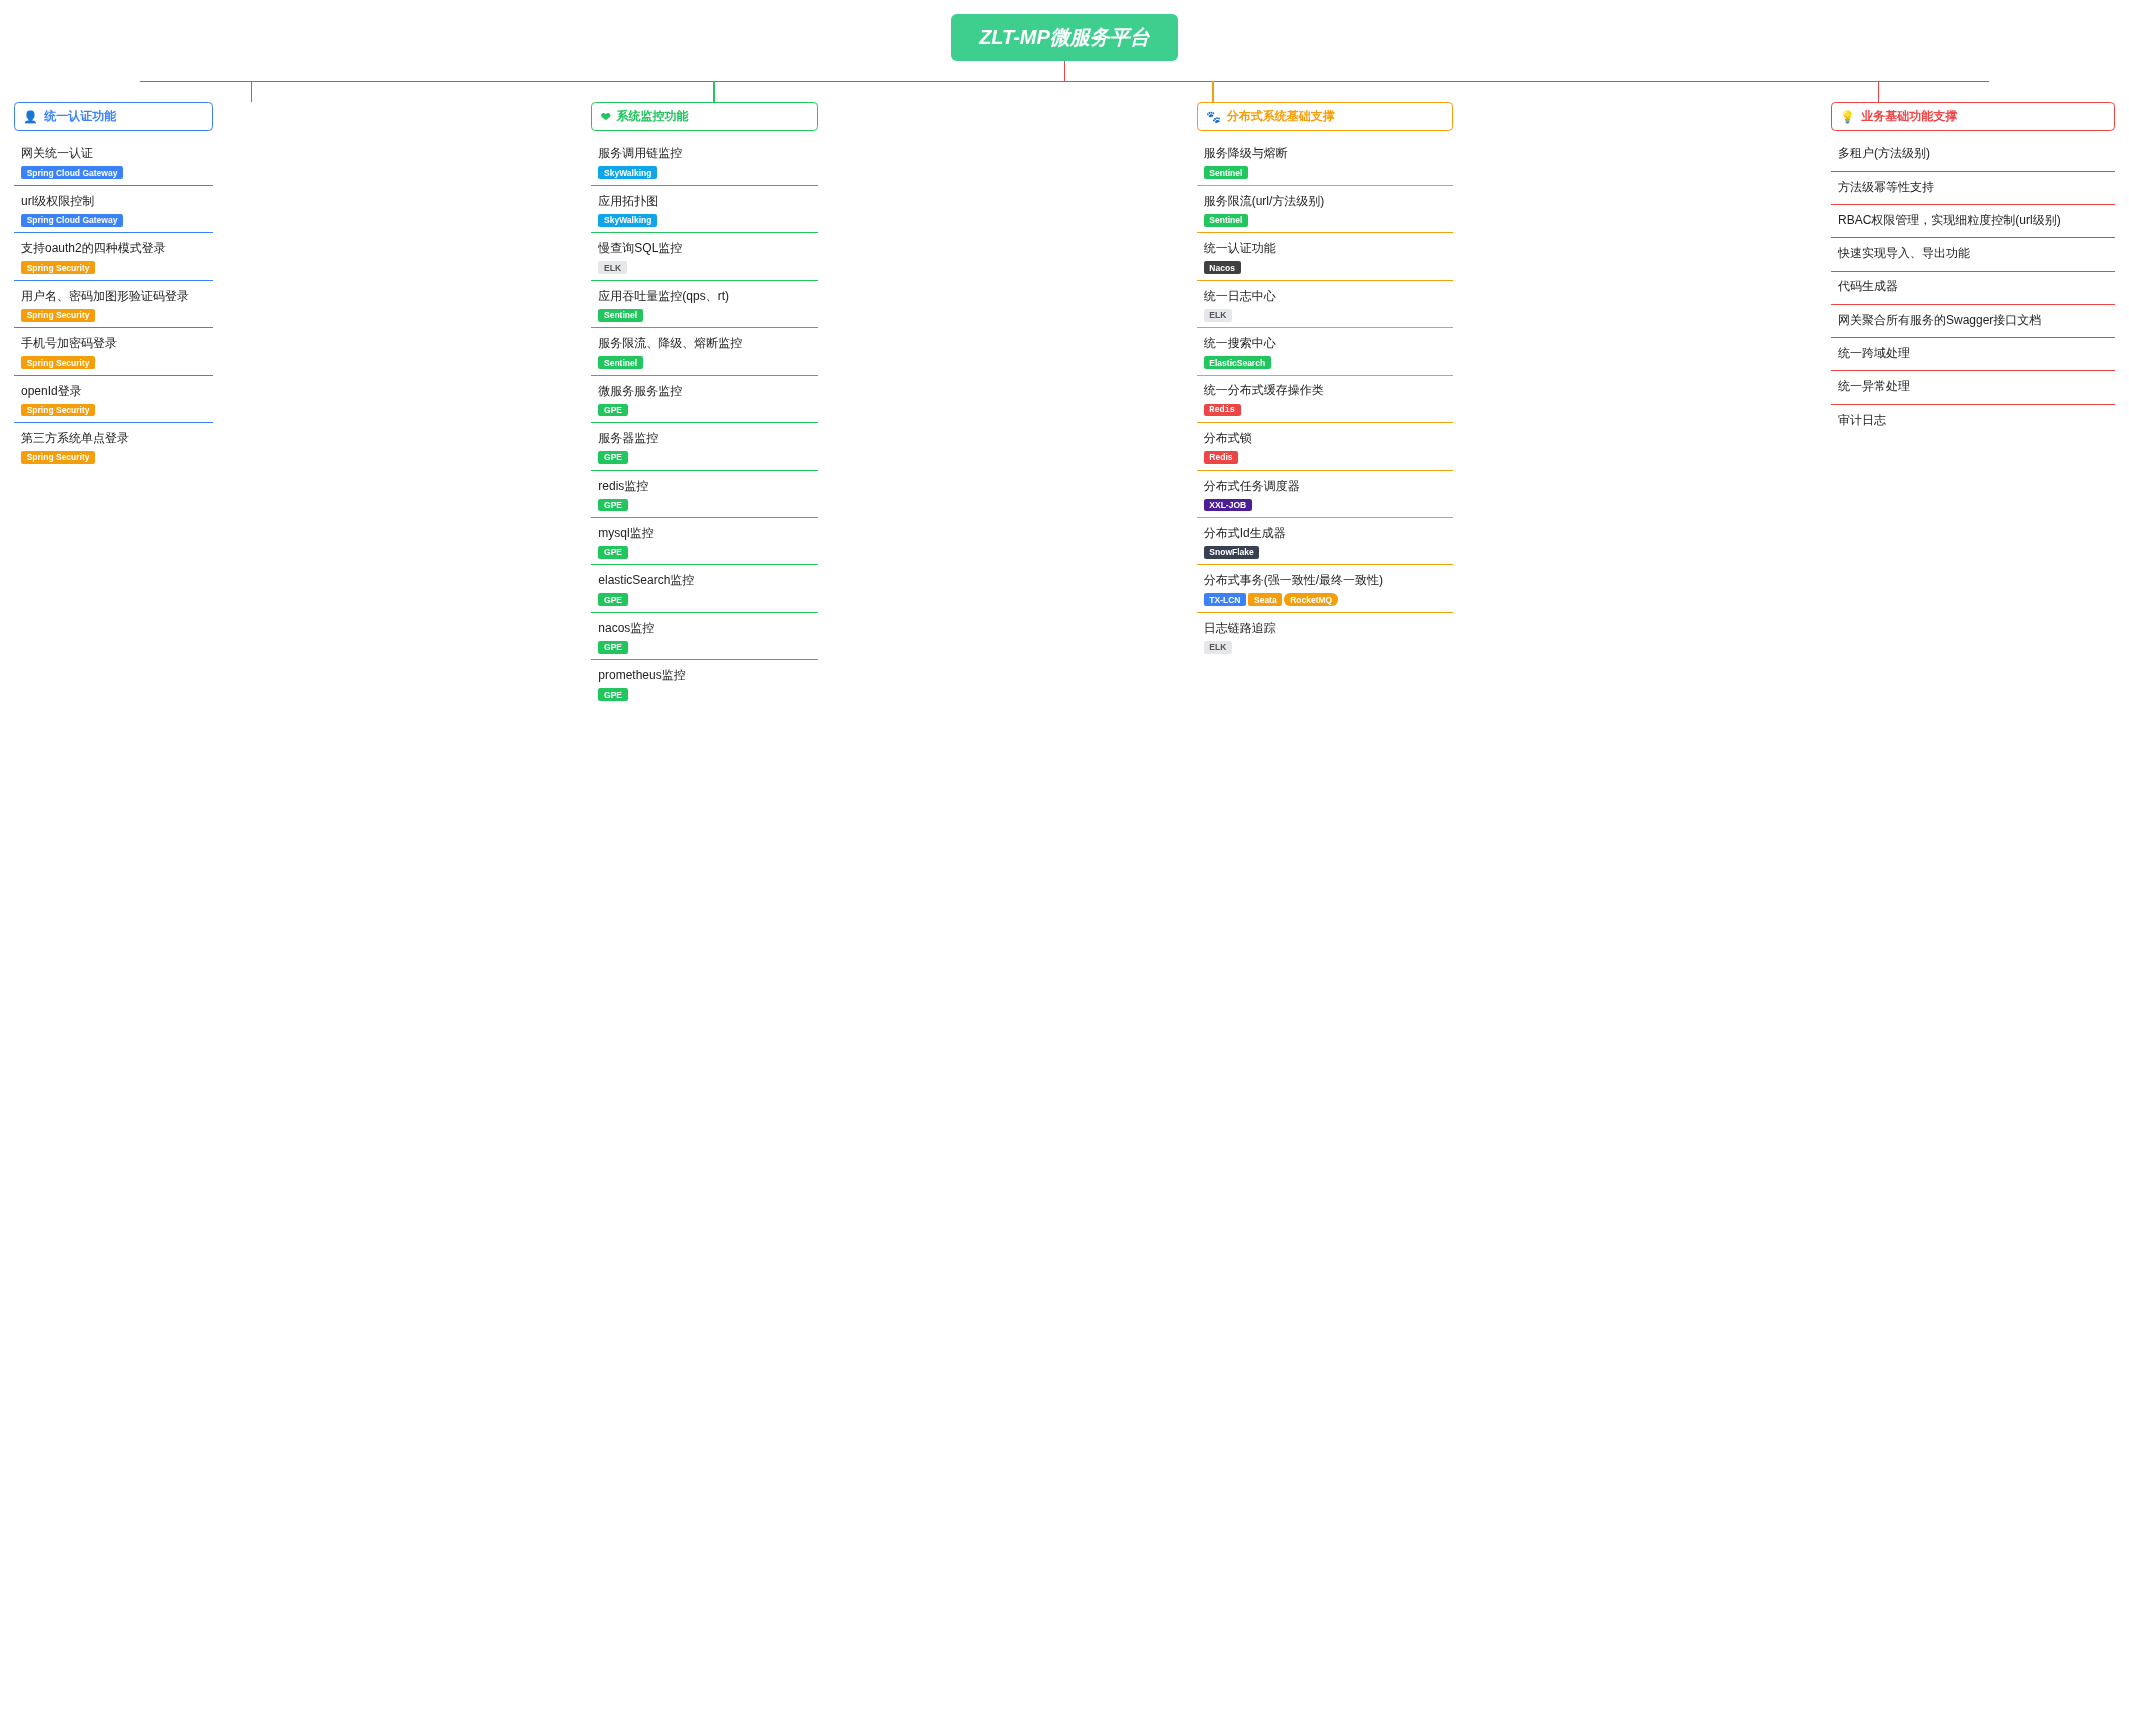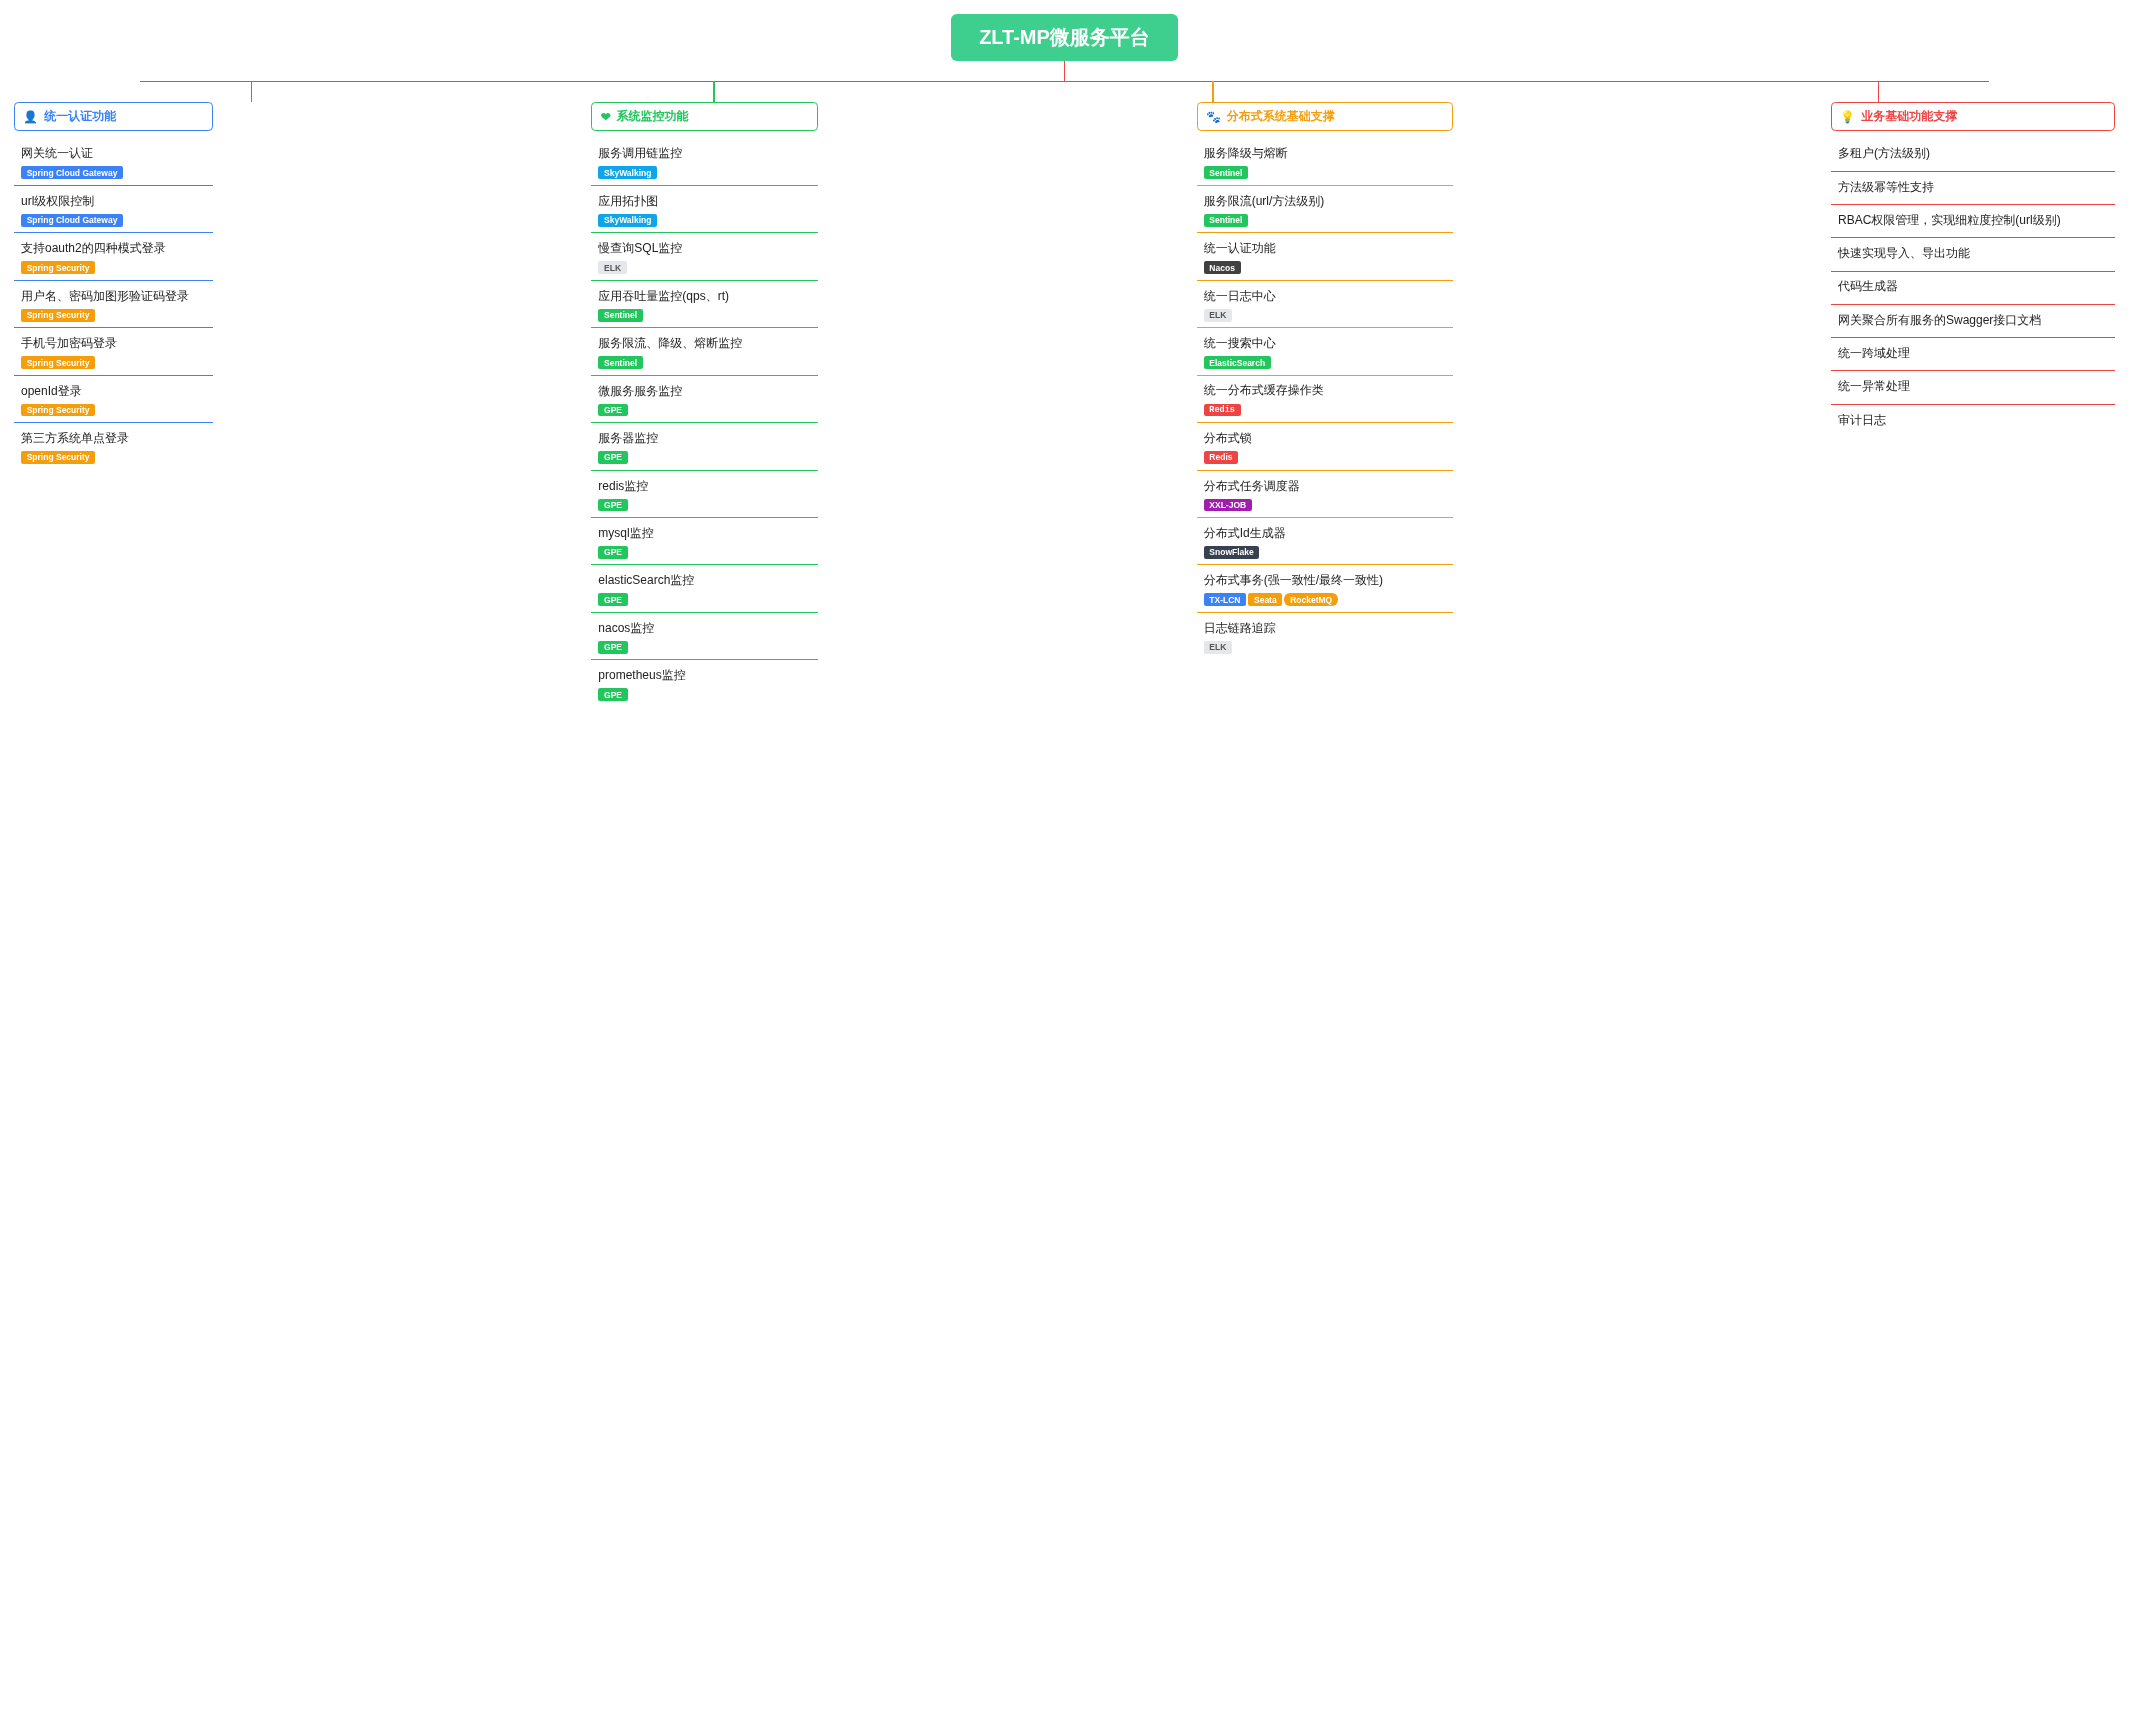--- a/index.html
+++ b/index.html
@@ -14,20 +14,21 @@
     .root-node {
       background: #3ecf8e;
       color: #fff;
       font-size: 20px;
       font-weight: bold;
       padding: 10px 28px;
       border-radius: 5.7px;
       margin-bottom: 0;
       position: relative;
       z-index: 2;
+      font-style: italic;
     }
 
     
     .columns-wrapper {
       display: flex;
       width: 100%;
       justify-content: space-between;
       align-items: flex-start;
       gap: 7px;
     }
@@ -255,21 +256,21 @@
           <div class="item-row" style="border-bottom-color: rgb(245, 158, 11); font-family: Liberation Mono, monospace;">
             <div class="item-title">统一分布式缓存操作类</div>
             <div><span class="badge" style="background-color: rgb(239, 68, 68);">Redis</span></div>
           </div>
           <div class="item-row" style="border-bottom-color: rgb(245, 158, 11);">
             <div class="item-title">分布式锁</div>
             <div><span class="badge" style="background-color: rgb(239, 68, 68);">Redis</span></div>
           </div>
           <div class="item-row" style="border-bottom-color: rgb(245, 158, 11);">
             <div class="item-title">分布式任务调度器</div>
-            <div><span class="badge" style="background-color: #a21caf;">XXL-JOB</span></div>
+            <div><span class="badge" style="background-color: #4c1d95;">XXL-JOB</span></div>
           </div>
           <div class="item-row" style="border-bottom-color: rgb(245, 158, 11);">
             <div class="item-title">分布式Id生成器</div>
             <div><span class="badge" style="background-color: rgb(55, 65, 81);">SnowFlake</span></div>
           </div>
           <div class="item-row" style="border-bottom-color: rgb(245, 158, 11);">
             <div class="item-title">分布式事务(强一致性/最终一致性)</div>
             <div><span class="badge" style="background-color: rgb(59, 130, 246);">TX-LCN</span><span class="badge" style="background-color: rgb(245, 158, 11);">Seata</span><span class="badge" style="background-color: rgb(245, 158, 11); border-radius: 6px;">RocketMQ</span></div>
           </div>
           <div class="item-row" style="border-bottom: none;">

